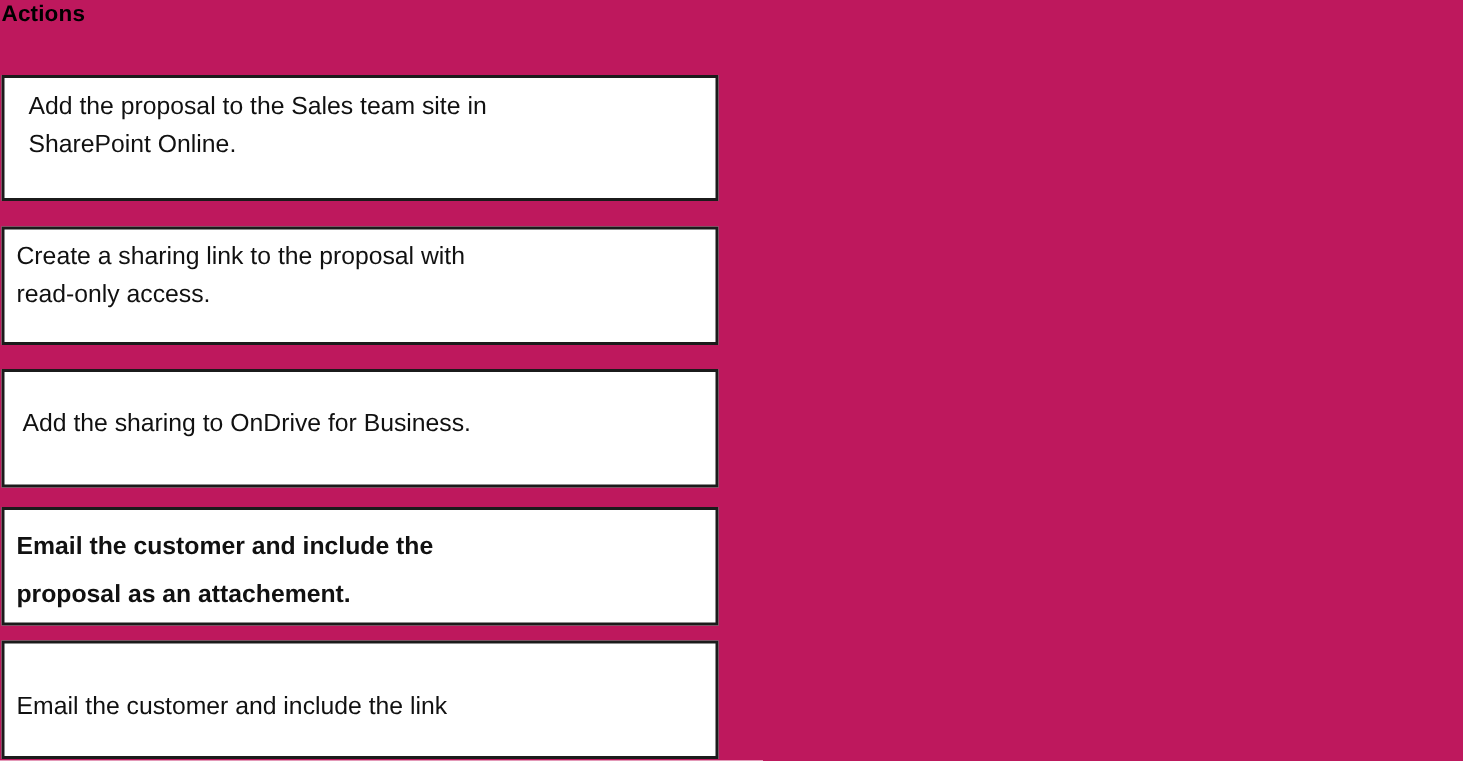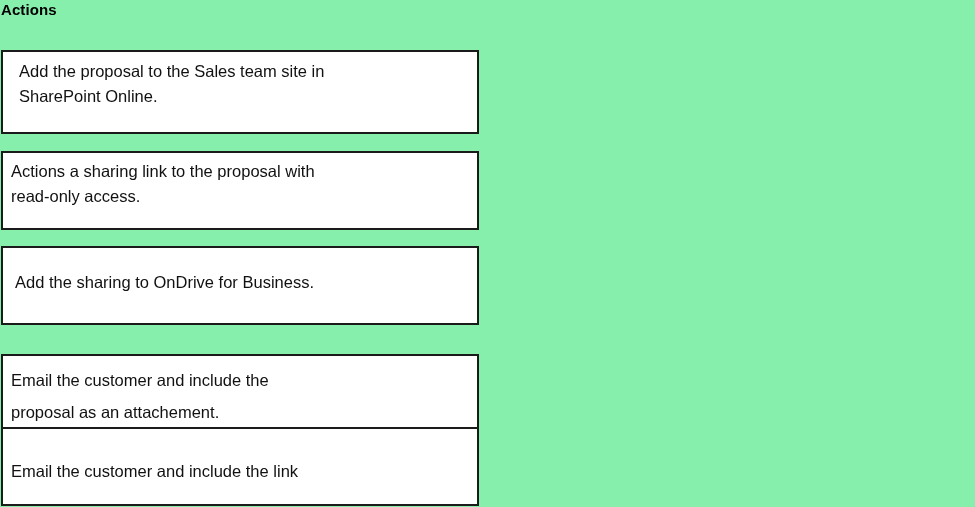--- a/index.html
+++ b/index.html
@@ -10,21 +10,21 @@
   }
   body {
     font-family: "Liberation Sans", sans-serif;
     color: #000000;
     -webkit-font-smoothing: antialiased;
   }
   #screen {
     position: relative;
     width: 975px;
     height: 507px;
-    background: #86efac;
+    background: #be185d;
     overflow: hidden;
   }
 
   
   .col-header {
     position: absolute;
     font-size: 15px;
     font-weight: bold;
     line-height: 17px;
     color: #000000;
@@ -69,21 +69,21 @@
   
   #action-tile-0 { top: 50px;  height: 84px; }
   #action-tile-0 .tile-text { padding: 7px 0 0 16px;  line-height: 25px; }
 
   #action-tile-1 { top: 151px; height: 79px; }
   #action-tile-1 .tile-text { padding: 6px 0 0 8px;  line-height: 25px; }
 
   #action-tile-2 { top: 246px; height: 79px; }
   #action-tile-2 .tile-text { padding: 22px 0 0 12px; line-height: 25px; }
 
-  #action-tile-3 { top: 354px; height: 79px; }
+  #action-tile-3 { top: 338px; height: 79px; font-weight: bold; }
   #action-tile-3 .tile-text { padding: 8px 0 0 8px;  line-height: 32px; }
 
   #action-tile-4 { top: 427px; height: 79px; }
   #action-tile-4 .tile-text { padding: 20px 0 0 8px;  line-height: 44px; }
 
   
   #steps-dropzone {
     position: absolute;
     left: 8px;
     top: 50px;
@@ -99,21 +99,21 @@
 
   <div id="actions-column" class="column">
     <div id="actions-header" class="col-header">Actions</div>
 
     <div id="action-tile-0" class="action-tile">
       <span class="tile-text">Add the proposal to the Sales team site in
 SharePoint Online.</span>
     </div>
 
     <div id="action-tile-1" class="action-tile">
-      <span class="tile-text">Actions a sharing link to the proposal with
+      <span class="tile-text">Create a sharing link to the proposal with
 read-only access.</span>
     </div>
 
     <div id="action-tile-2" class="action-tile">
       <span class="tile-text">Add the sharing to OnDrive for Business.</span>
     </div>
 
     <div id="action-tile-3" class="action-tile">
       <span class="tile-text">Email the customer and include the
 proposal as an attachement.</span>

